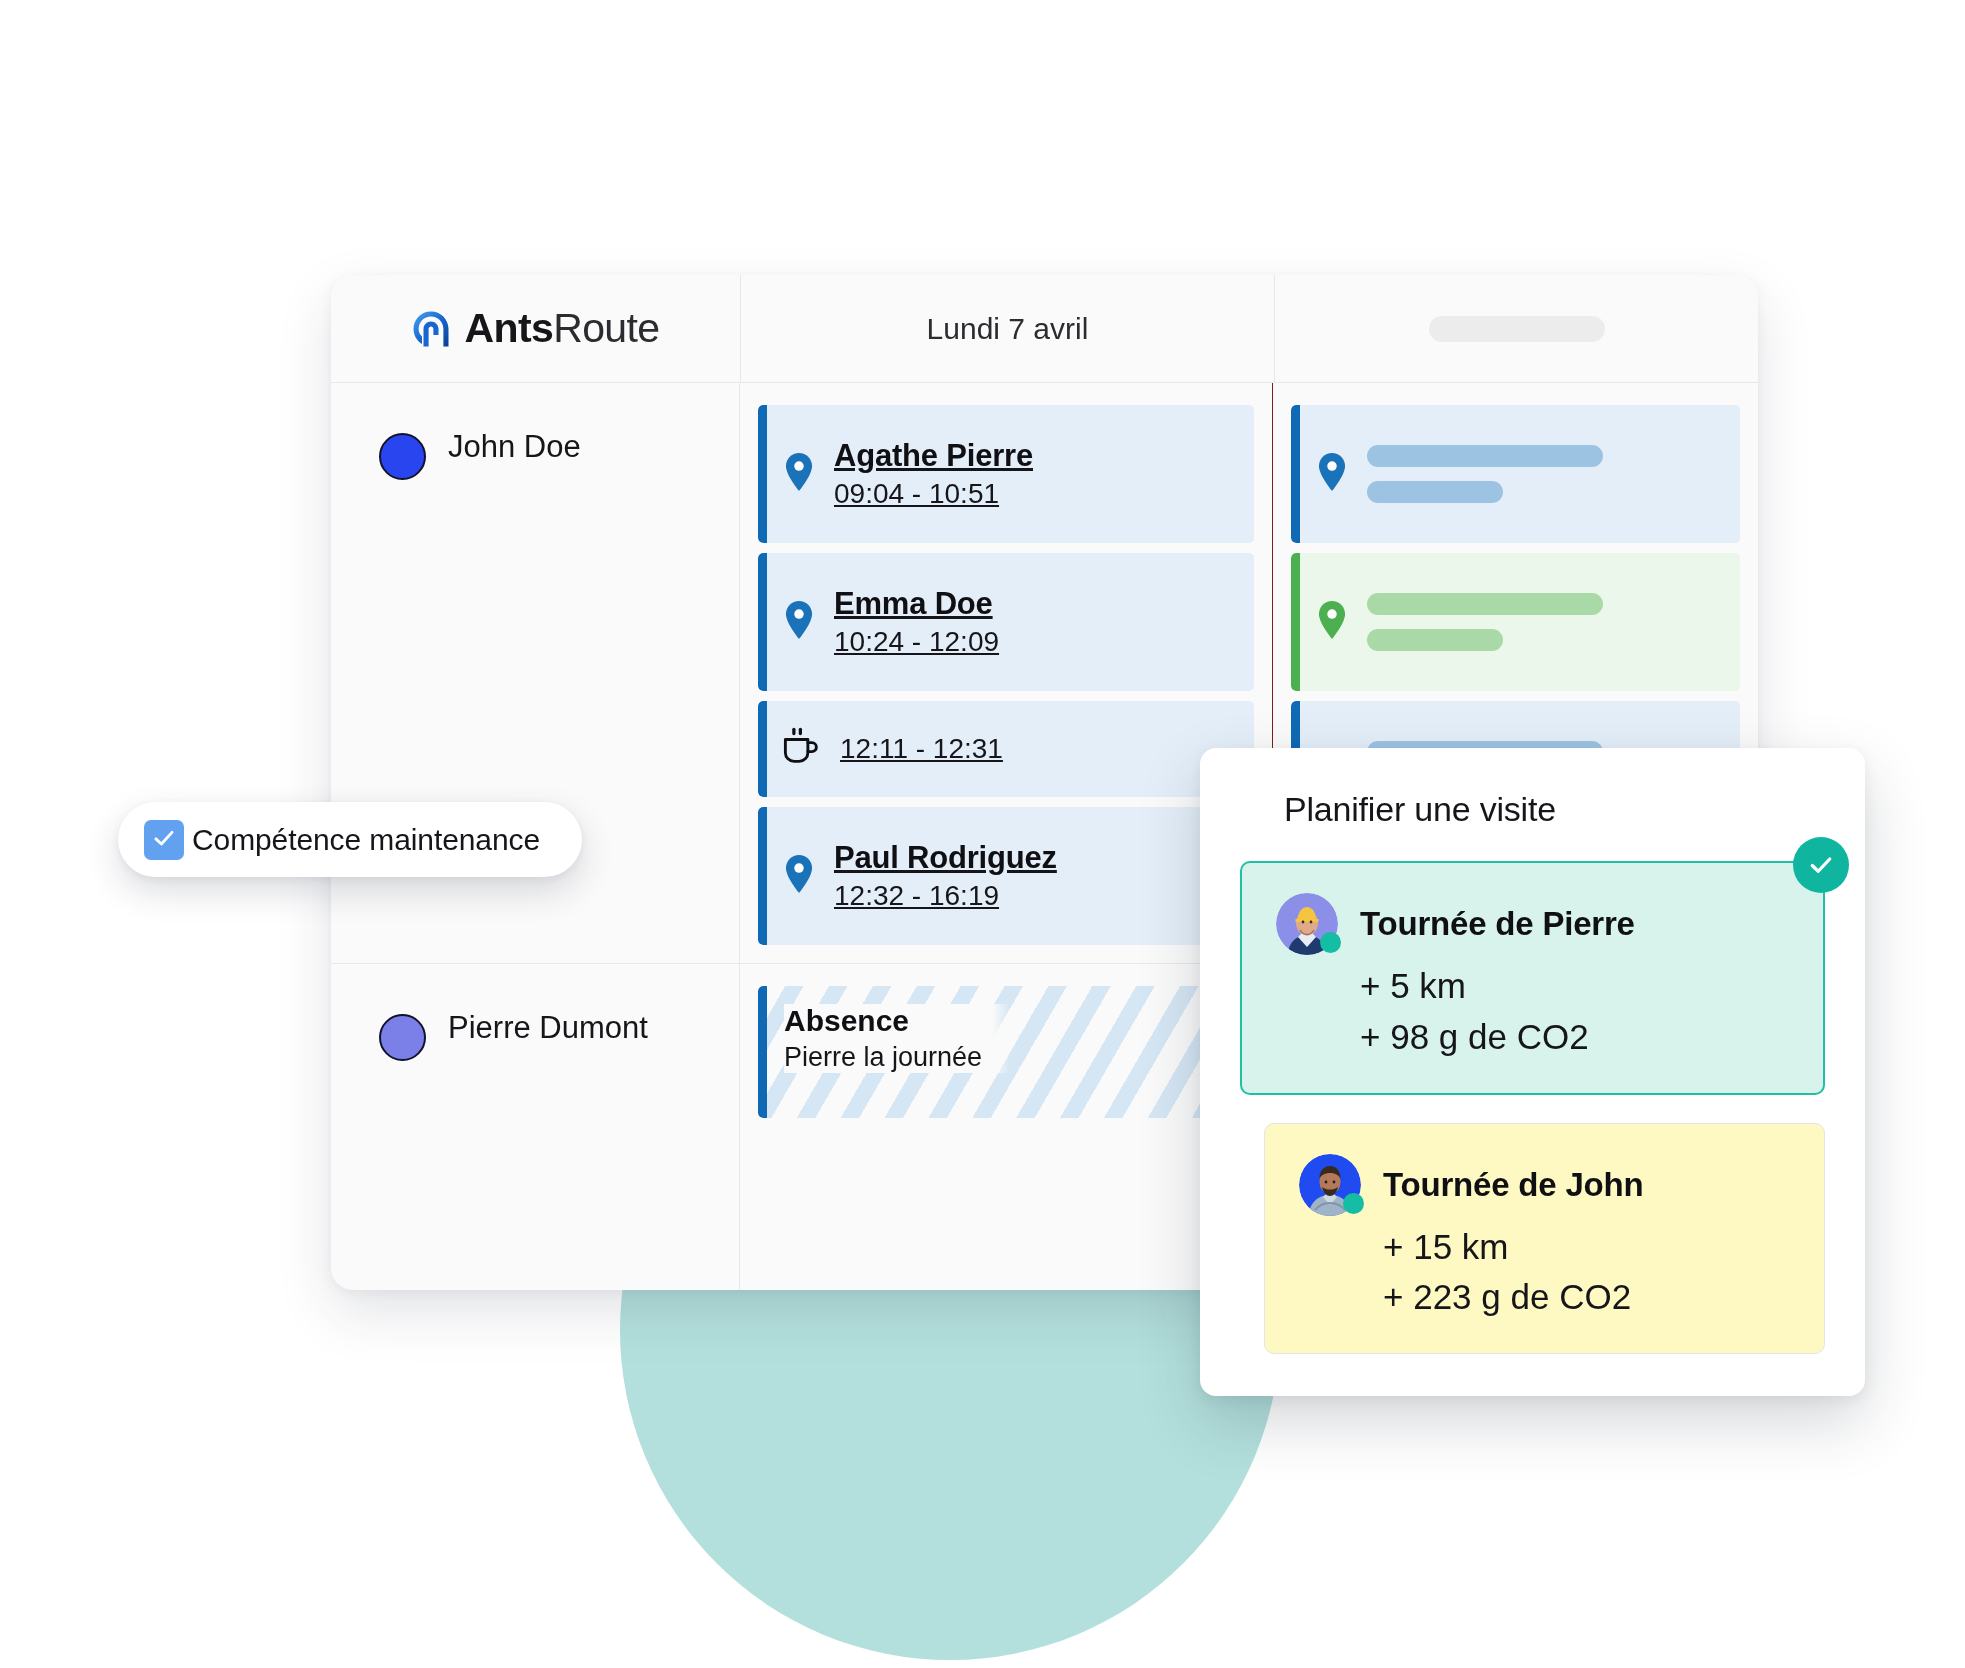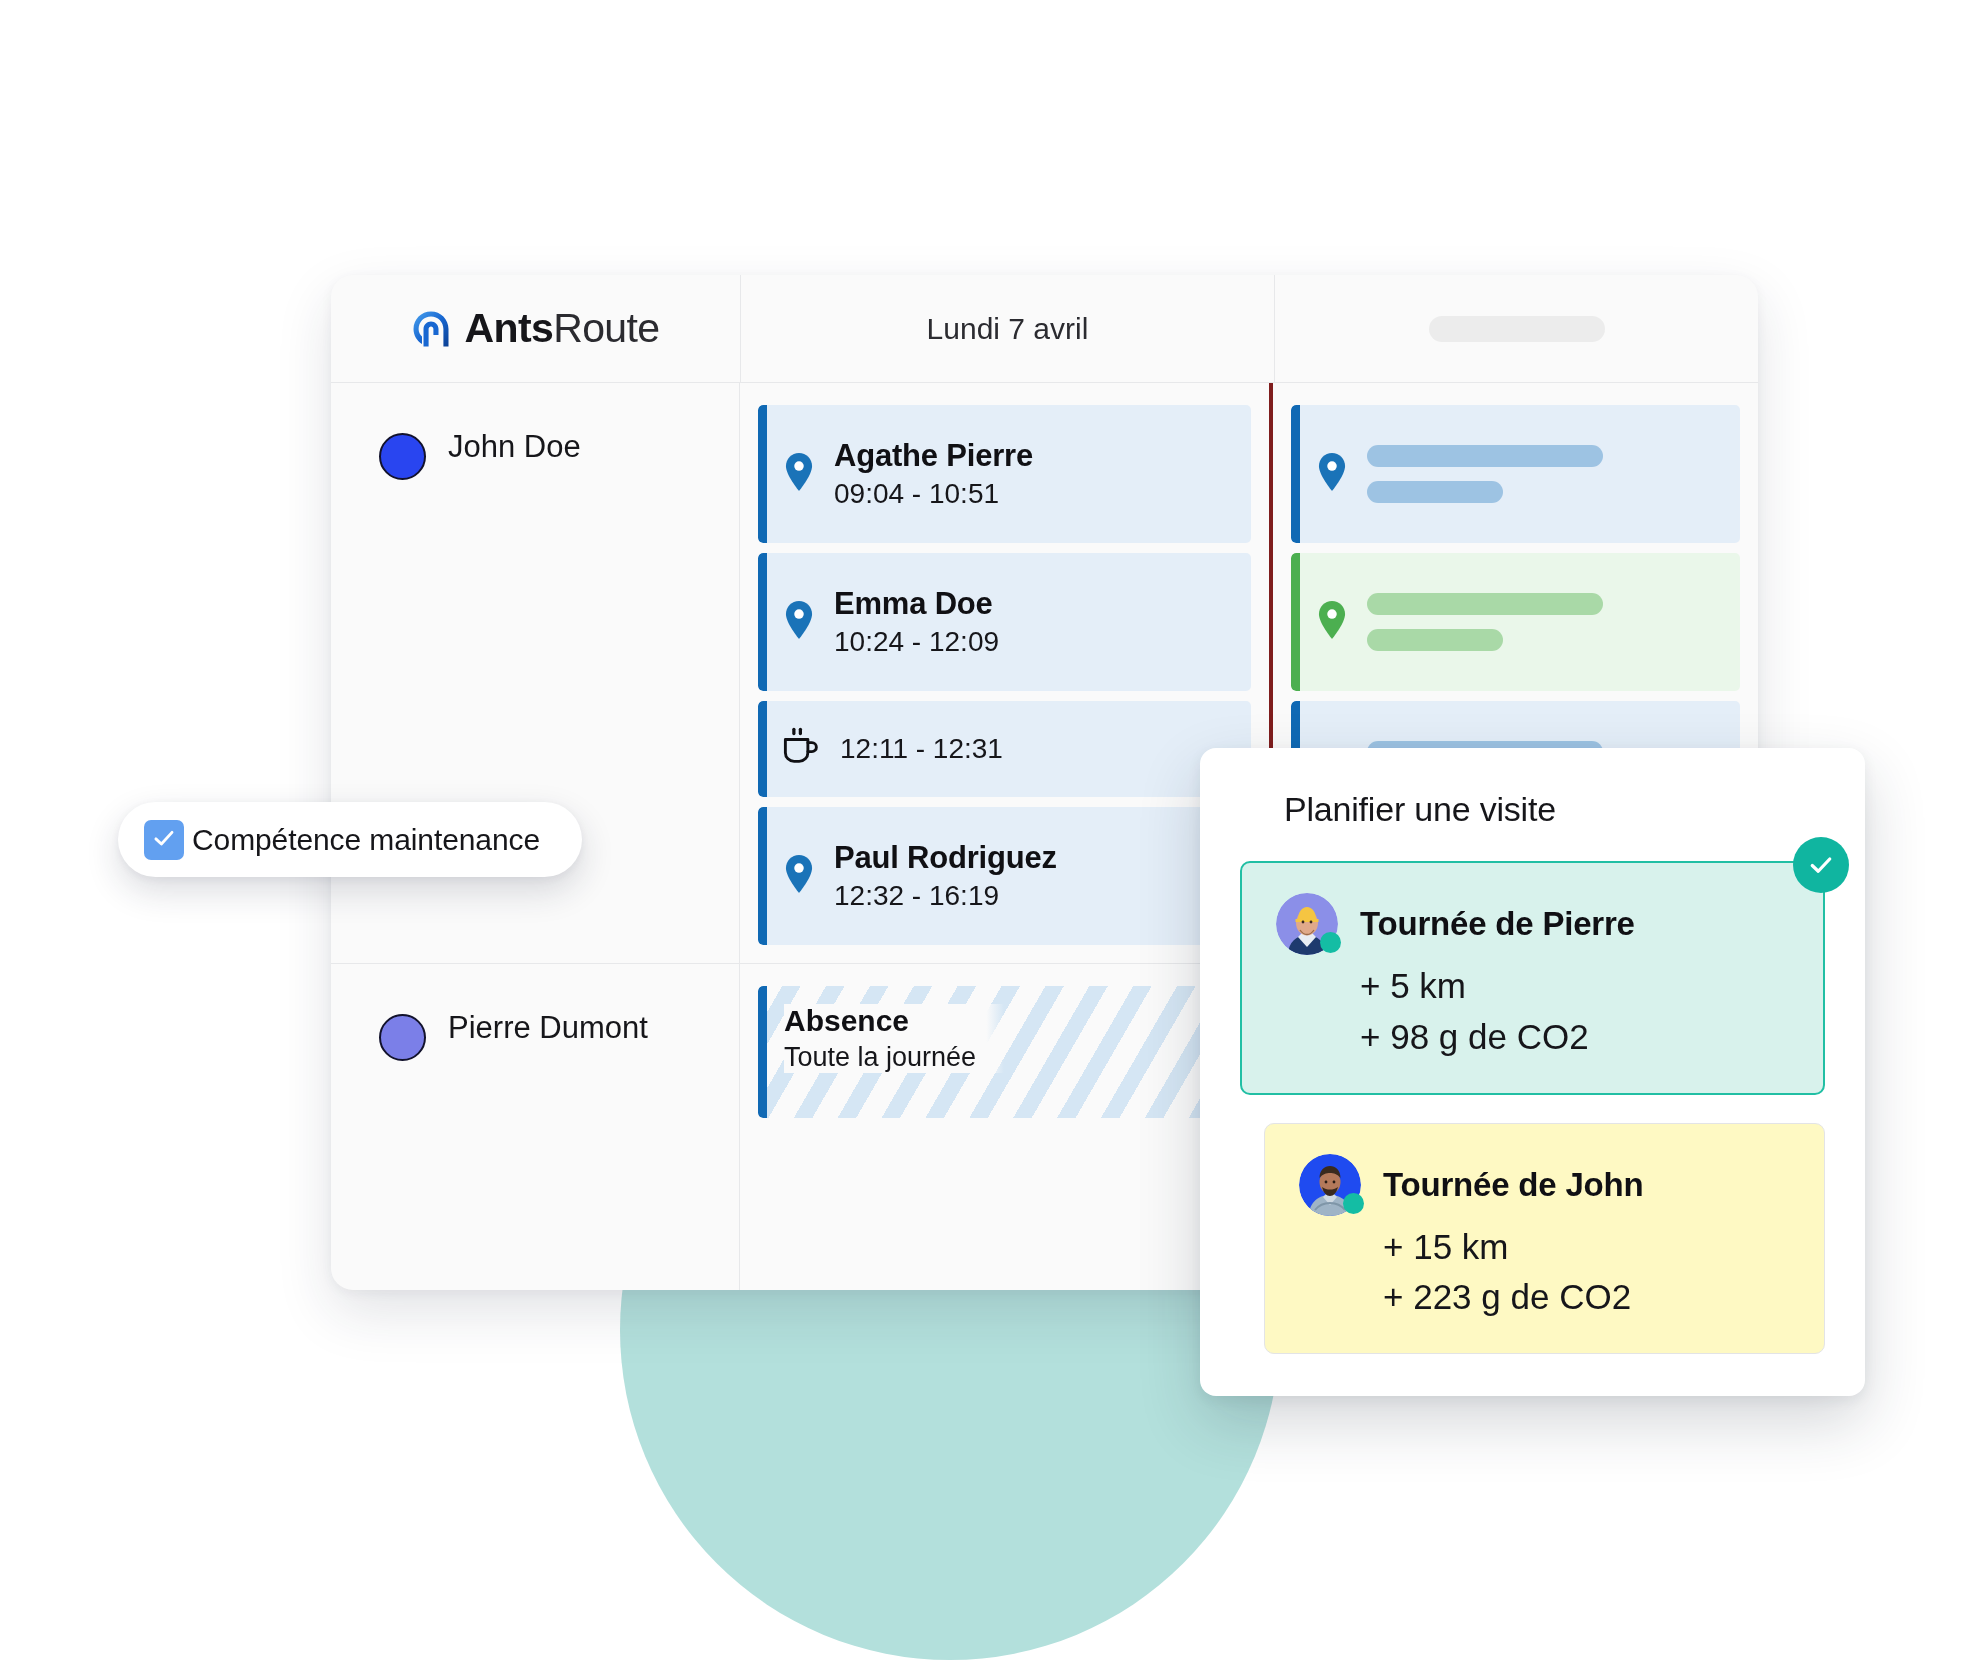--- a/index.html
+++ b/index.html
@@ -125,23 +125,24 @@
   .tech-name {
     font-size: 31px;
     color: #16161a;
     line-height: 1.05;
     white-space: nowrap;
   }
 
   .timeline-cell {
     width: 533px;
     min-width: 533px;
-    border-right: 4px solid #7f1d1d;
+    border-right: 1px solid #7f1d1d;
     padding: 22px 18px 22px 18px;
     box-sizing: border-box;
+    text-decoration: underline;
   }
   .timeline-cell-right {
     flex: 1 1 auto;
     padding: 22px 18px 22px 18px;
     box-sizing: border-box;
     overflow: hidden;
   }
 
   
   .appt {
@@ -520,21 +521,21 @@
 
       <div class="tech-cell">
         <div class="avatar-dot avatar-pierre"></div>
         <div class="tech-name">Pierre Dumont</div>
       </div>
 
       <div class="timeline-cell">
         <div class="absence">
           <div class="absence-inner">
             <div class="absence-title">Absence</div>
-            <div class="absence-sub">Toute la journée</div>
+            <div class="absence-sub">Pierre la journée</div>
           </div>
         </div>
       </div>
 
       <div class="timeline-cell-right"></div>
     </div>
 
   </div>
 </div>
 

